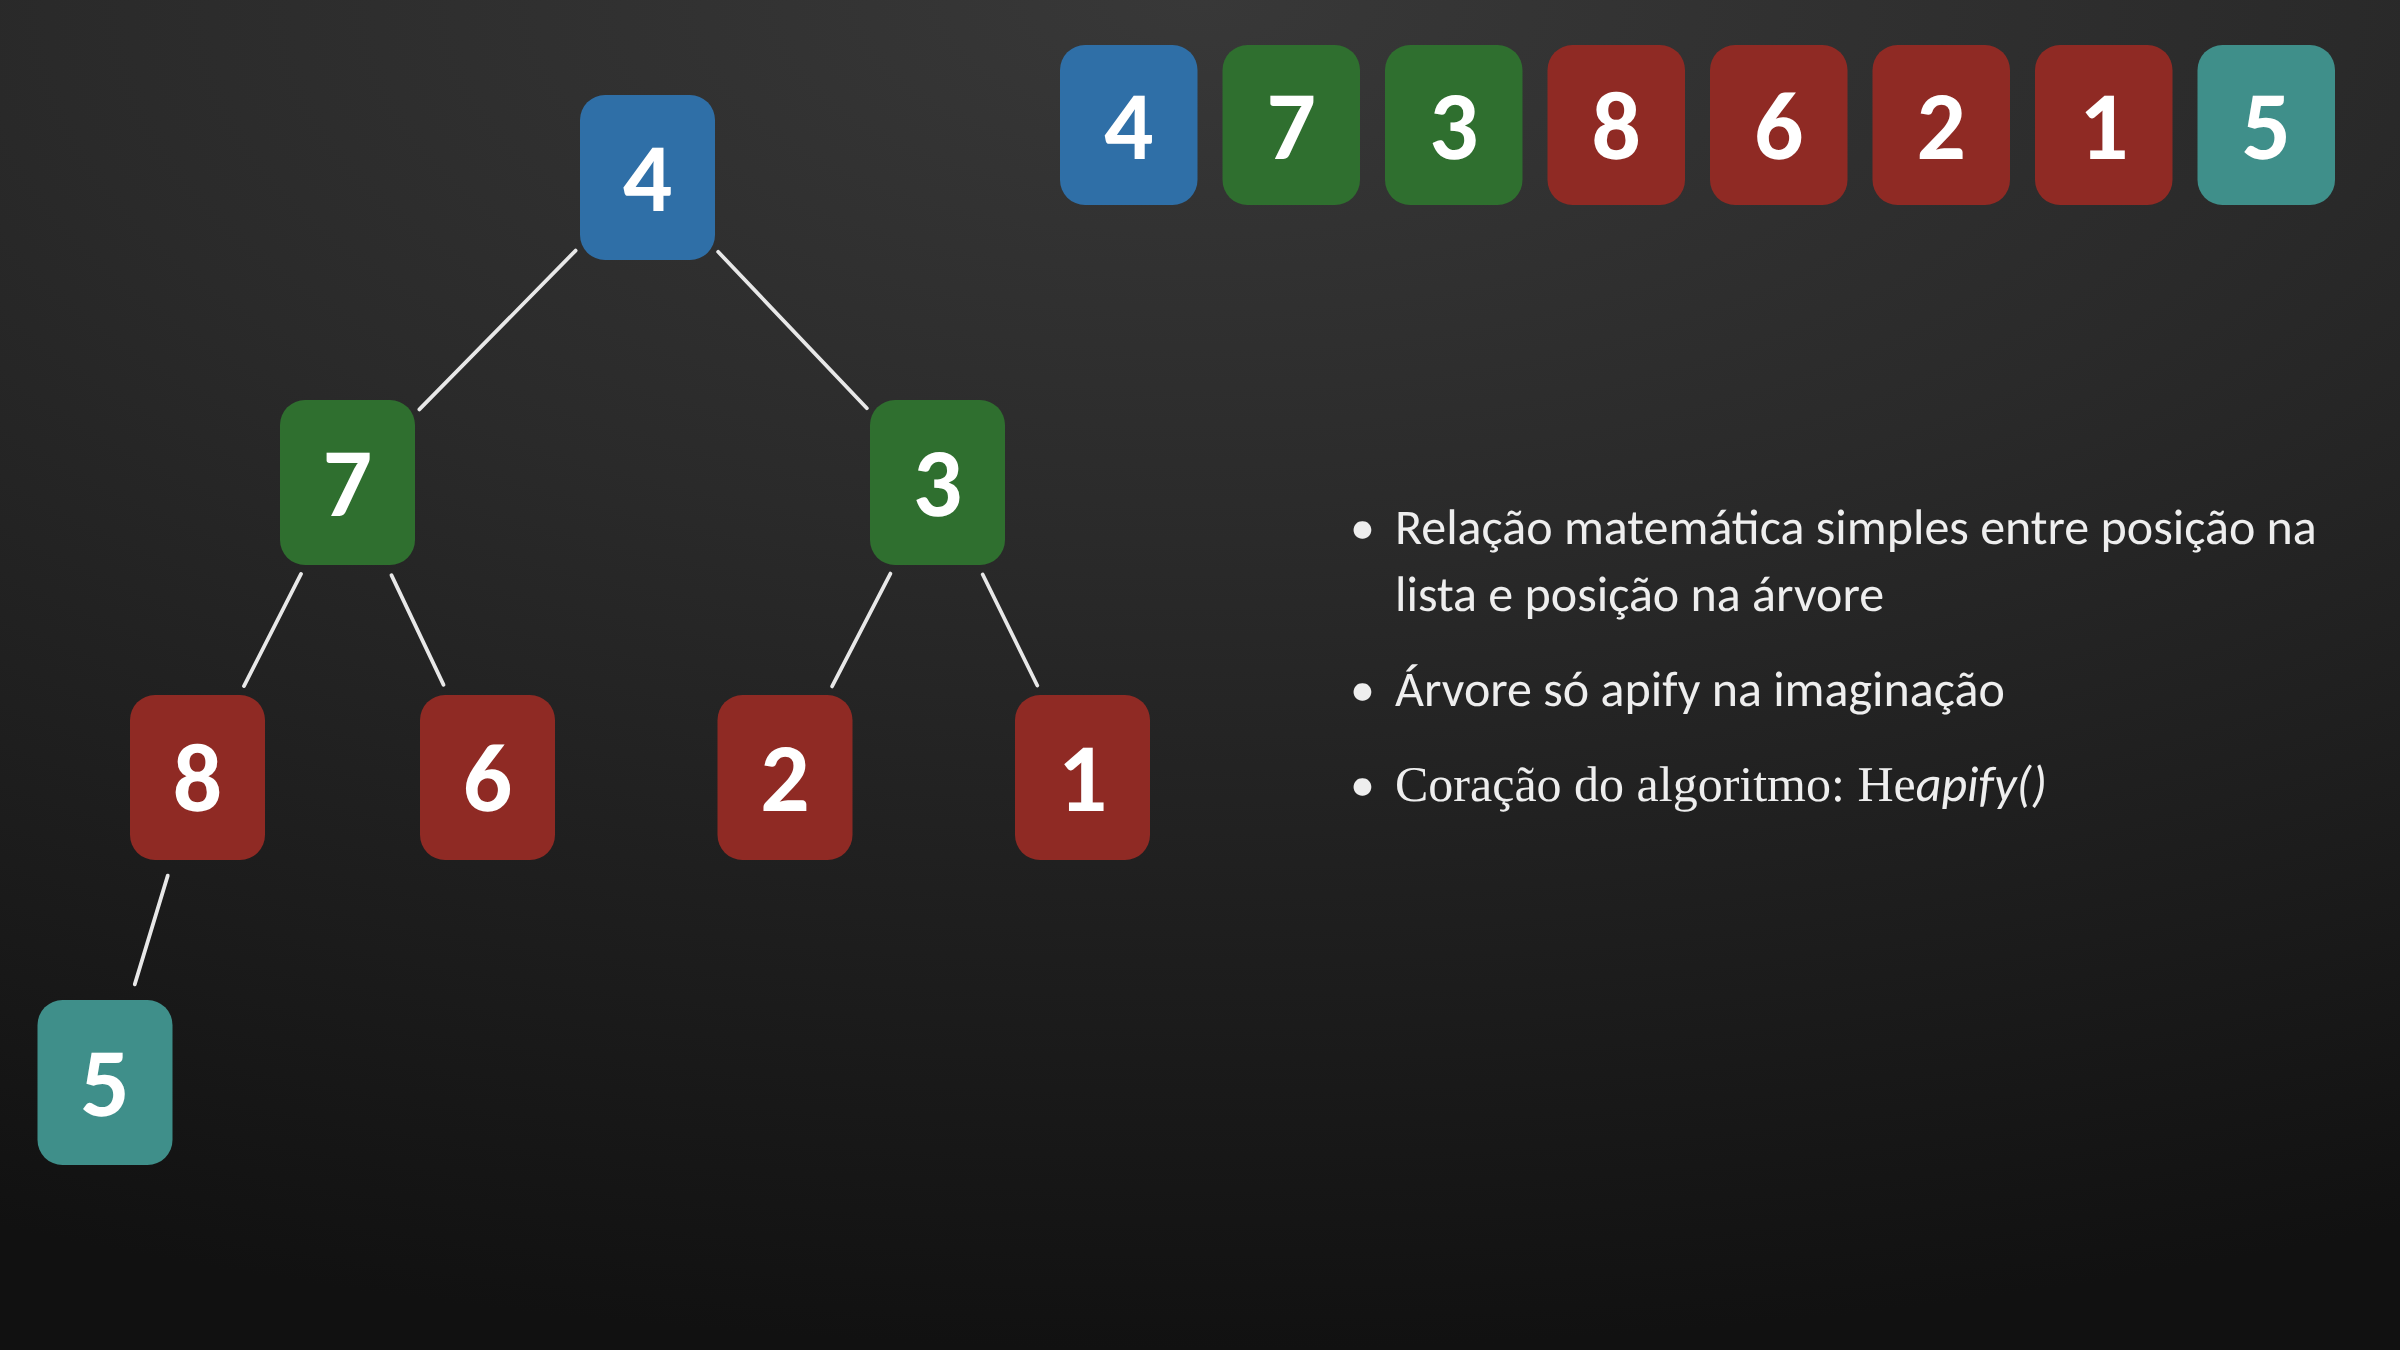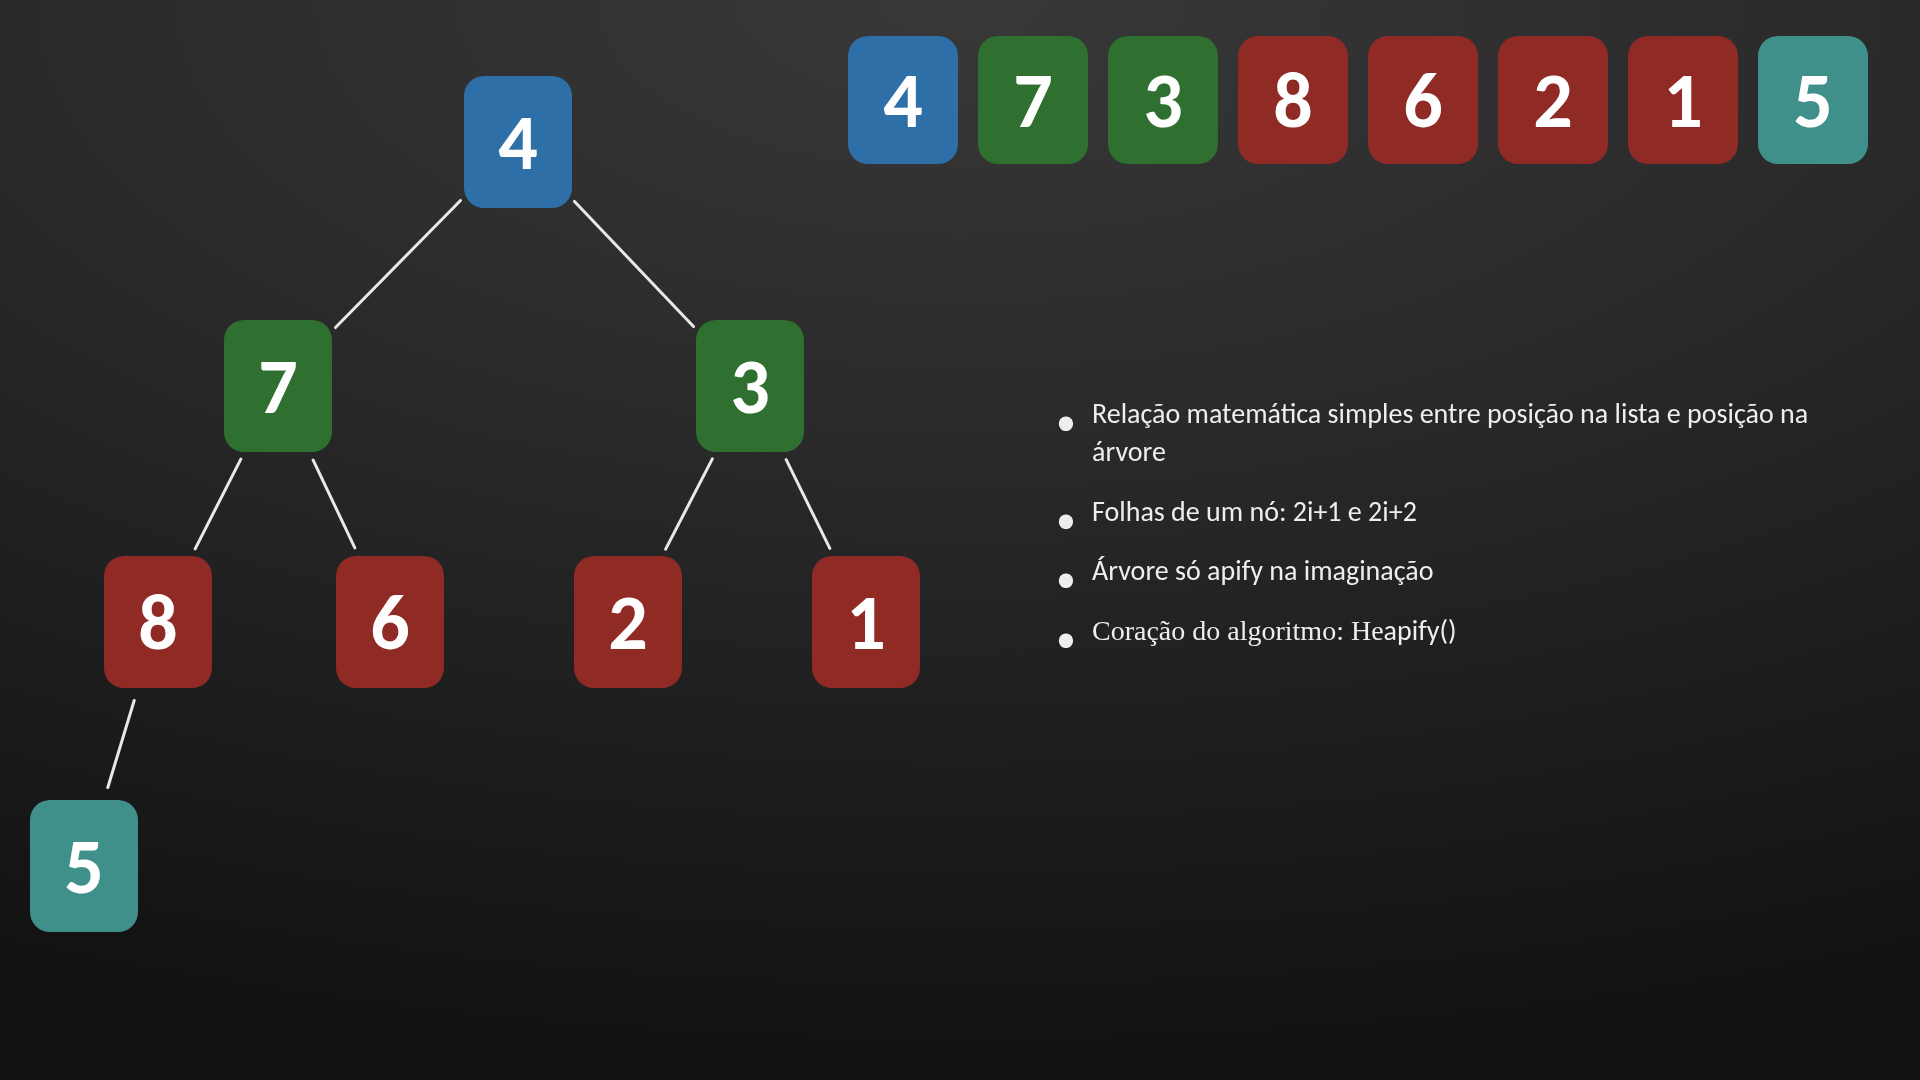--- a/index.html
+++ b/index.html
@@ -57,25 +57,25 @@
     pointer-events: none;
   }
   svg.edges line {
     stroke: #e8e8e8;
     stroke-width: 3;
     stroke-linecap: round;
   }
 
   .bullets {
     position: absolute;
-    left: 1048px;
+    left: 1072px;
     top: 395px;
     width: 800px;
     color: #eeeeee;
-    font-size: 28px;
+    font-size: 40px;
     line-height: 1.35;
   }
   .bullets ul {
     list-style: none;
     padding: 0;
     margin: 0;
   }
   .bullets li {
     position: relative;
     padding-left: 44px;
@@ -84,21 +84,21 @@
   }
   .bullets li::before {
     content: "•";
     position: absolute;
     left: 8px;
     top: 0;
     font-size: 40px;
     color: #eeeeee;
   }
   .heapify-plain { font-style: normal; font-family: Liberation Serif, serif; }
-  .heapify-ital  { }
+  .heapify-ital  { font-style: italic; }
 </style>
 </head>
 <body>
 
 <div class="stage">
 
   <svg class="edges">
       <line x1="460.4984039584152" y1="200.4599559756112" x2="335.5015960415848" y2="327.5400440243888"></line>
       <line x1="574.5030535456791" y1="201.4256252808005" x2="693.4969464543209" y2="326.5743747191995"></line>
       <line x1="240.83377253714005" y1="459.0935806769579" x2="195.16622746285995" y2="548.9064193230421"></line>
@@ -126,19 +126,18 @@
       <div class="array-node c-red" style="left: 1238px; top: 36px;">8</div>
       <div class="array-node c-red" style="left: 1368px; top: 36px;">6</div>
       <div class="array-node c-red" style="left: 1498px; top: 36px;">2</div>
       <div class="array-node c-red" style="left: 1628px; top: 36px;">1</div>
       <div class="array-node c-teal" style="left: 1758px; top: 36px;">5</div>
     </div>
 
   <div class="bullets">
     <ul id="bullet-ul">
         <li>Relação matemática simples entre posição na lista e posição na árvore</li>
-        <li>Folhas de um nó: 2i+1 e 2i+2</li>
         <li>Árvore só apify na imaginação</li>
         <li><span class="heapify-plain">Coração do algoritmo: He</span><span class="heapify-ital">apify()</span></li>
       </ul>
   </div>
 
 </div>
 
 </body></html>

